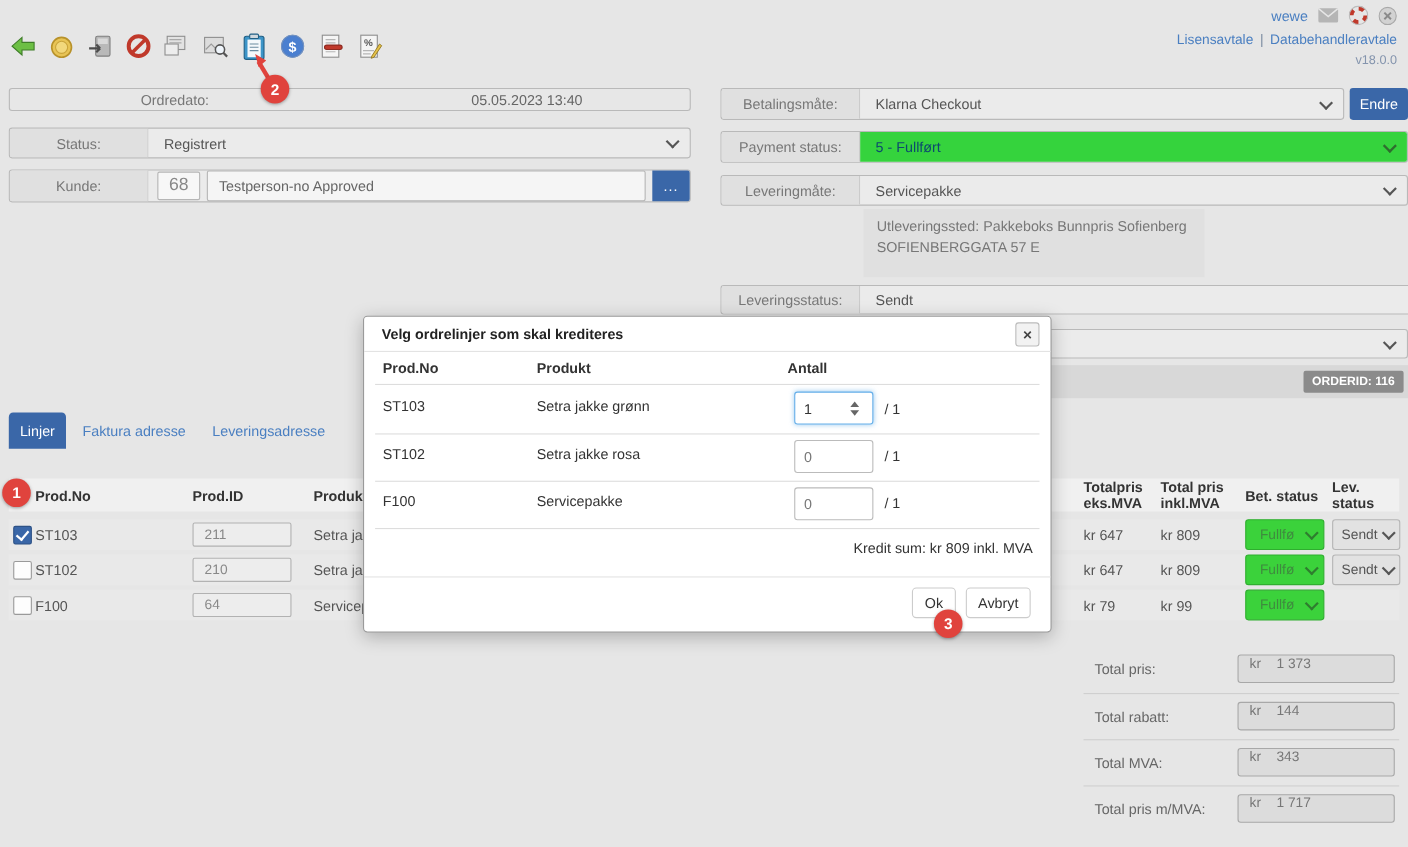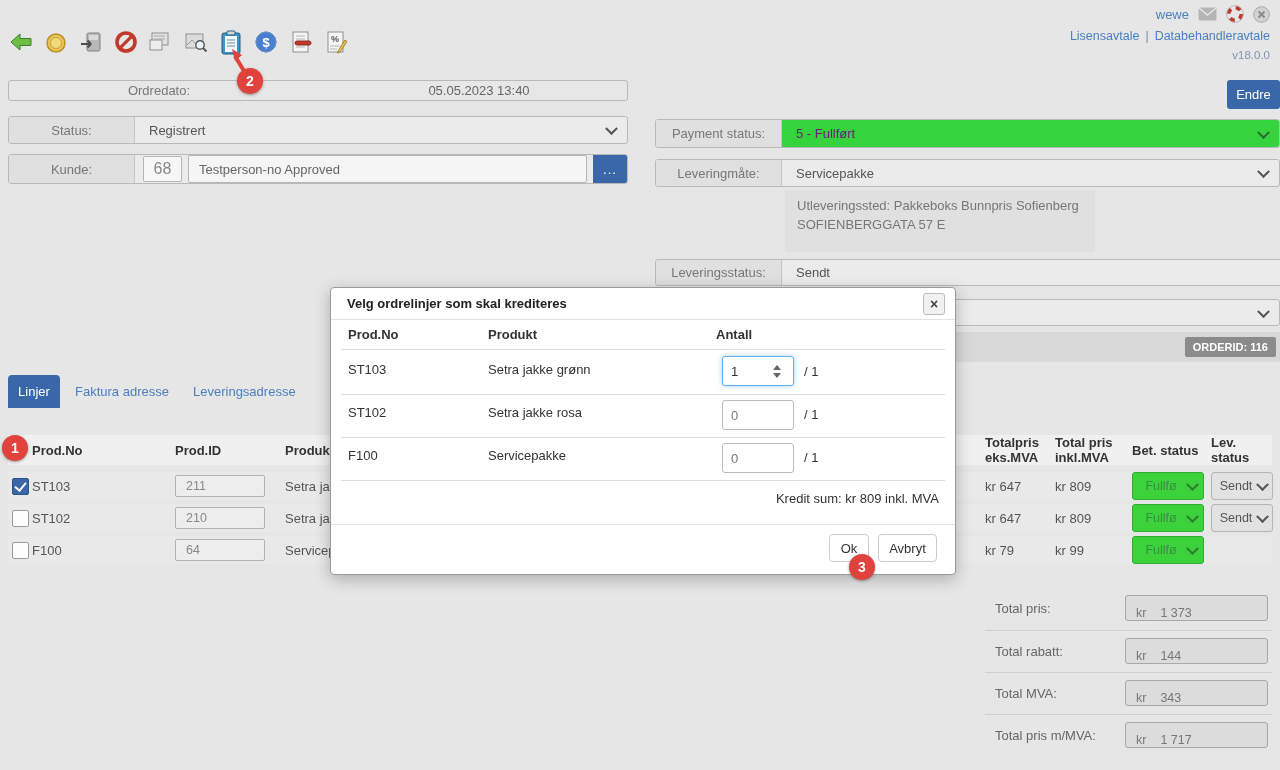--- a/index.html
+++ b/index.html
@@ -32,21 +32,21 @@
 
   #row-status{left:8px;top:116px;width:620px;height:28px;}
   #row-kunde{left:8px;top:154px;width:620px;height:30px;}
   .kunde-id{width:33px;height:22px;margin-left:8px;align-self:center;border:1px solid #b5b5b5;background:#f7f7f7;color:#888;text-align:center;border-radius:2px;font-size:16px;font-family:"Liberation Sans",sans-serif;}
   .kunde-name{flex:1;height:24px;margin-left:6px;align-self:center;border:1px solid #b5b5b5;background:#f5f5f5;color:#666;padding-left:10px;border-radius:2px;font-size:13px;font-family:"Liberation Sans",sans-serif;}
   .browse-btn{width:34px;margin-left:6px;background:#3a67a8;color:#fff;border:none;border-radius:0 2px 2px 0;font-size:13px;cursor:pointer;letter-spacing:1px;}
 
   #row-betaling{left:655px;top:80px;width:567px;height:29px;}
   .endre-btn{position:absolute;left:1227px;top:80px;width:53px;height:29px;background:#3a67a8;color:#fff;border:none;border-radius:3px;font-size:13px;cursor:pointer;font-family:"Liberation Sans",sans-serif;}
   #row-payment{left:655px;top:119px;width:625px;height:29px;}
-  #row-payment .val{background:#35d33d;color:#701a75;border-radius:0 2px 2px 0;}
+  #row-payment .val{background:#35d33d;color:#0c4a6e;border-radius:0 2px 2px 0;}
   #row-levmate{left:655px;top:159px;width:625px;height:28px;}
   .address-block{position:absolute;left:785px;top:190px;width:310px;height:62px;background:#e0e0e0;color:#777;padding:6px 0 0 12px;box-sizing:border-box;line-height:19px;font-size:13px;}
   #row-levstatus{left:655px;top:259px;width:724px;height:27px;}
   #row-extra{left:655px;top:299px;width:625px;height:27px;}
 
   .orderid-band{position:absolute;left:655px;top:332px;width:625px;height:30px;background:#d8d8d8;}
   .orderid-badge{position:absolute;right:4px;top:5px;height:20px;background:#8b8b8b;color:#fff;font-weight:bold;font-size:11px;display:flex;align-items:center;padding:0 8px;border-radius:2px;}
 
   
   .tab-active{position:absolute;left:8px;top:375px;width:52px;height:33px;background:#3a67a8;color:#fff;border-radius:4px 4px 0 0;display:flex;align-items:center;justify-content:center;cursor:pointer;}
@@ -71,21 +71,21 @@
   .cb.checked{background:#3a67a8;border-color:#2d5286;}
   .cb.checked:after{content:"";position:absolute;left:4px;top:1px;width:5px;height:9px;border-right:2px solid #fff;border-bottom:2px solid #fff;transform:rotate(40deg);}
   .sel-green{position:relative;width:72px;height:28px;background:#3bd23b;border:1px solid #2fae2f;border-radius:3px;color:#3f8b3f;display:flex;align-items:center;justify-content:center;padding-right:14px;box-sizing:border-box;cursor:pointer;font-size:12.5px;}
   .sel-gray{position:relative;width:62px;height:28px;background:#e2e2e2;border:1px solid #b5b5b5;border-radius:3px;color:#555;display:flex;align-items:center;justify-content:center;padding-right:12px;box-sizing:border-box;cursor:pointer;font-size:12.5px;}
   .sel-green .chev{right:6px;border-color:#2f7d2f;}
   .sel-gray .chev{right:5px;}
 
   
   .tot-div{position:absolute;left:985px;width:287px;height:1px;background:#cfcfcf;}
   .tot-label{position:absolute;left:995px;height:26px;display:flex;align-items:center;color:#666;}
-  .tot-box{position:absolute;left:1125px;width:143px;height:26px;border:1px solid #a8a8a8;border-radius:3px;background:#dcdcdc;display:flex;align-items:flex-end;padding-left:10px;box-sizing:border-box;color:#777;font-size:12.5px;gap:14px;}
+  .tot-box{position:absolute;left:1125px;width:143px;height:26px;border:1px solid #a8a8a8;border-radius:3px;background:#dcdcdc;display:flex;align-items:flex-start;padding-left:10px;box-sizing:border-box;color:#777;font-size:12.5px;gap:14px;}
 
   
   .modal{position:absolute;left:330px;top:287px;width:626px;height:288px;background:#fff;border:1px solid #9a9a9a;border-radius:4px;box-shadow:0 4px 16px rgba(0,0,0,.25);z-index:20;box-sizing:border-box;}
   .m-header{height:31px;border-bottom:1px solid #e3e3e3;display:flex;align-items:center;padding:0 10px 0 16px;}
   .m-title{font-weight:bold;color:#222;flex:1;font-size:13px;}
   .m-close{width:20px;height:20px;border:1px solid #bbb;border-radius:3px;background:#f2f2f2;color:#444;display:flex;align-items:center;justify-content:center;font-weight:bold;font-size:14px;cursor:pointer;line-height:1;}
   .m-div{position:absolute;left:10px;right:10px;height:1px;background:#ddd;}
   .m-cell{position:absolute;color:#333;}
   .m-col-prodno{left:17px;}
   .m-col-produkt{left:157px;}
@@ -234,20 +234,27 @@
     </div>
   </div>
 
   <div class="frow" id="row-kunde">
     <div class="lbl">Kunde:</div>
     <input class="kunde-id" value="68" style="">
     <input class="kunde-name" value="Testperson-no Approved" style="">
     <button class="browse-btn">...</button>
   </div>
 
+  <div class="frow" id="row-betaling">
+    <div class="lbl">Betalingsmåte:</div>
+    <div class="val">
+      <span>Klarna Checkout</span>
+      <span class="chev"></span>
+    </div>
+  </div>
   <button class="endre-btn">Endre</button>
 
   <div class="frow" id="row-payment">
     <div class="lbl">Payment status:</div>
     <div class="val">
       <span>5 - Fullført</span>
       <span class="chev dark-green"></span>
     </div>
   </div>
 

